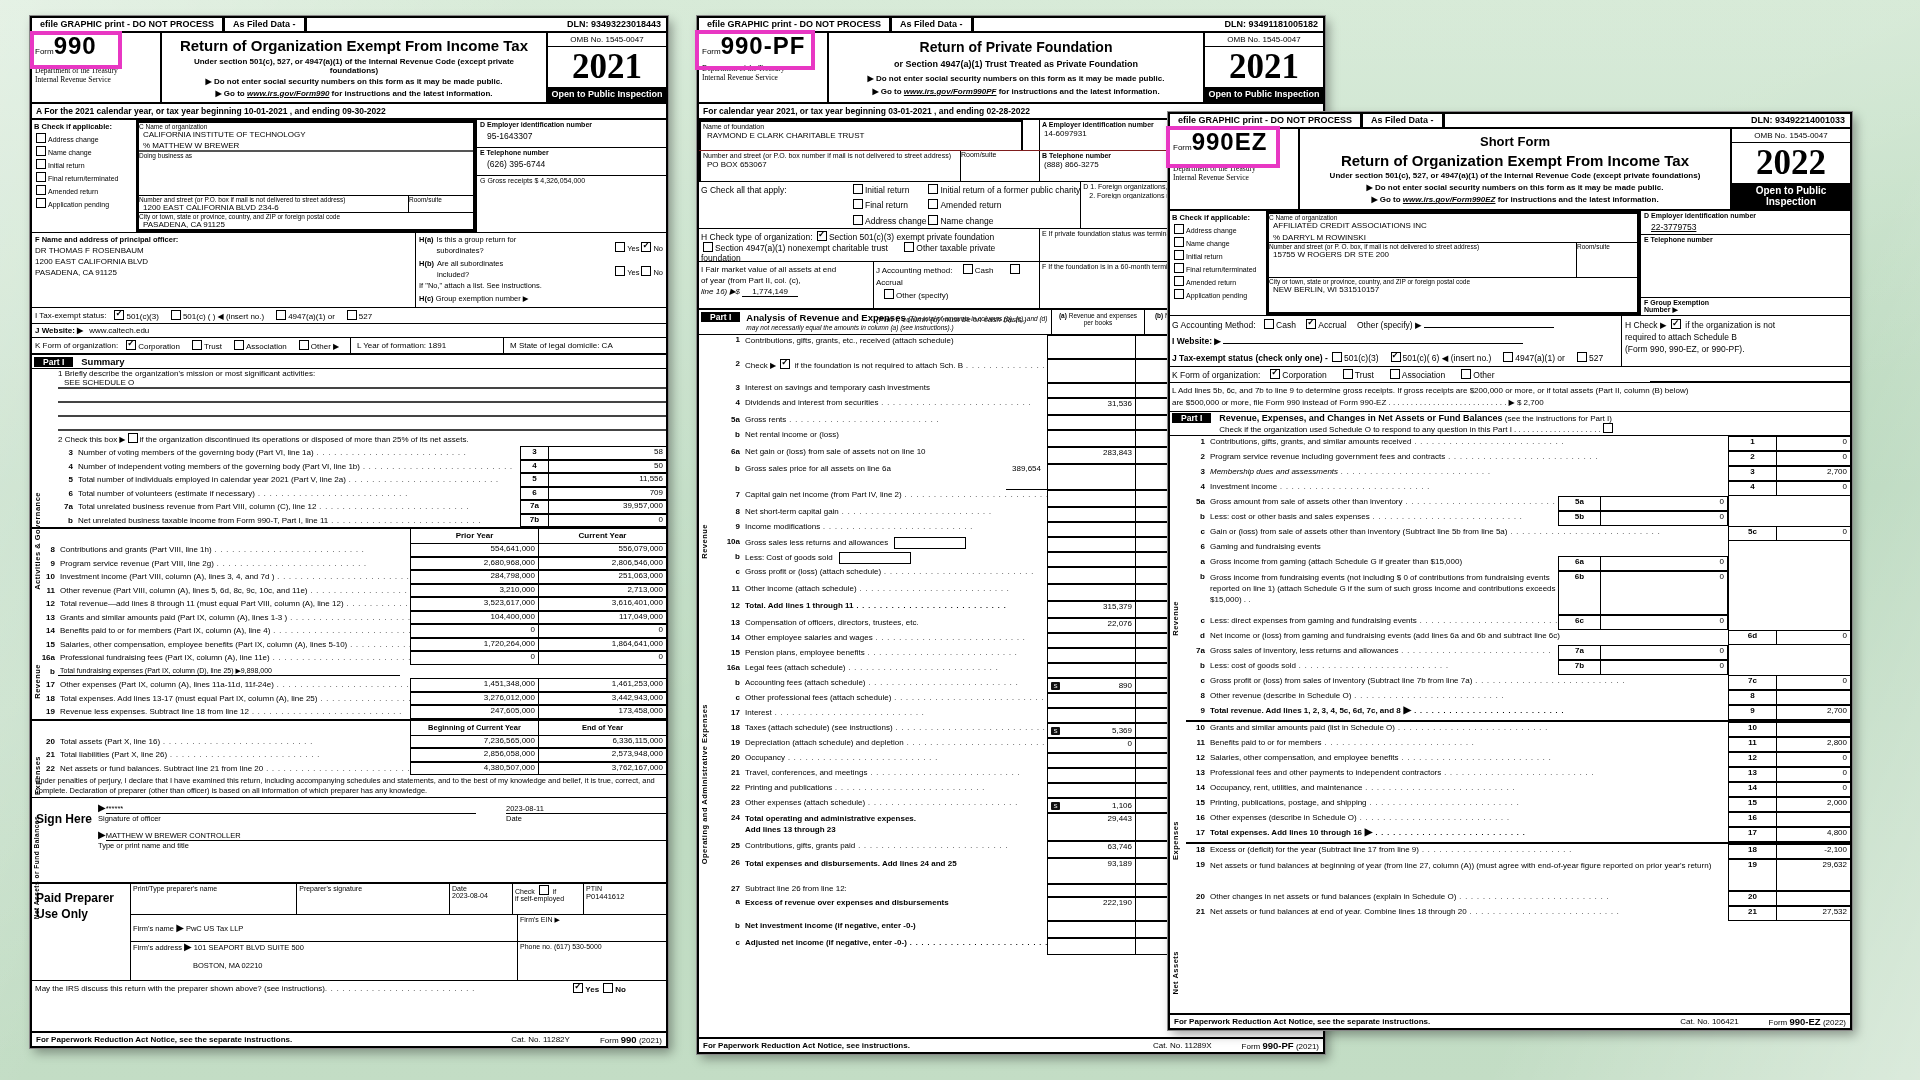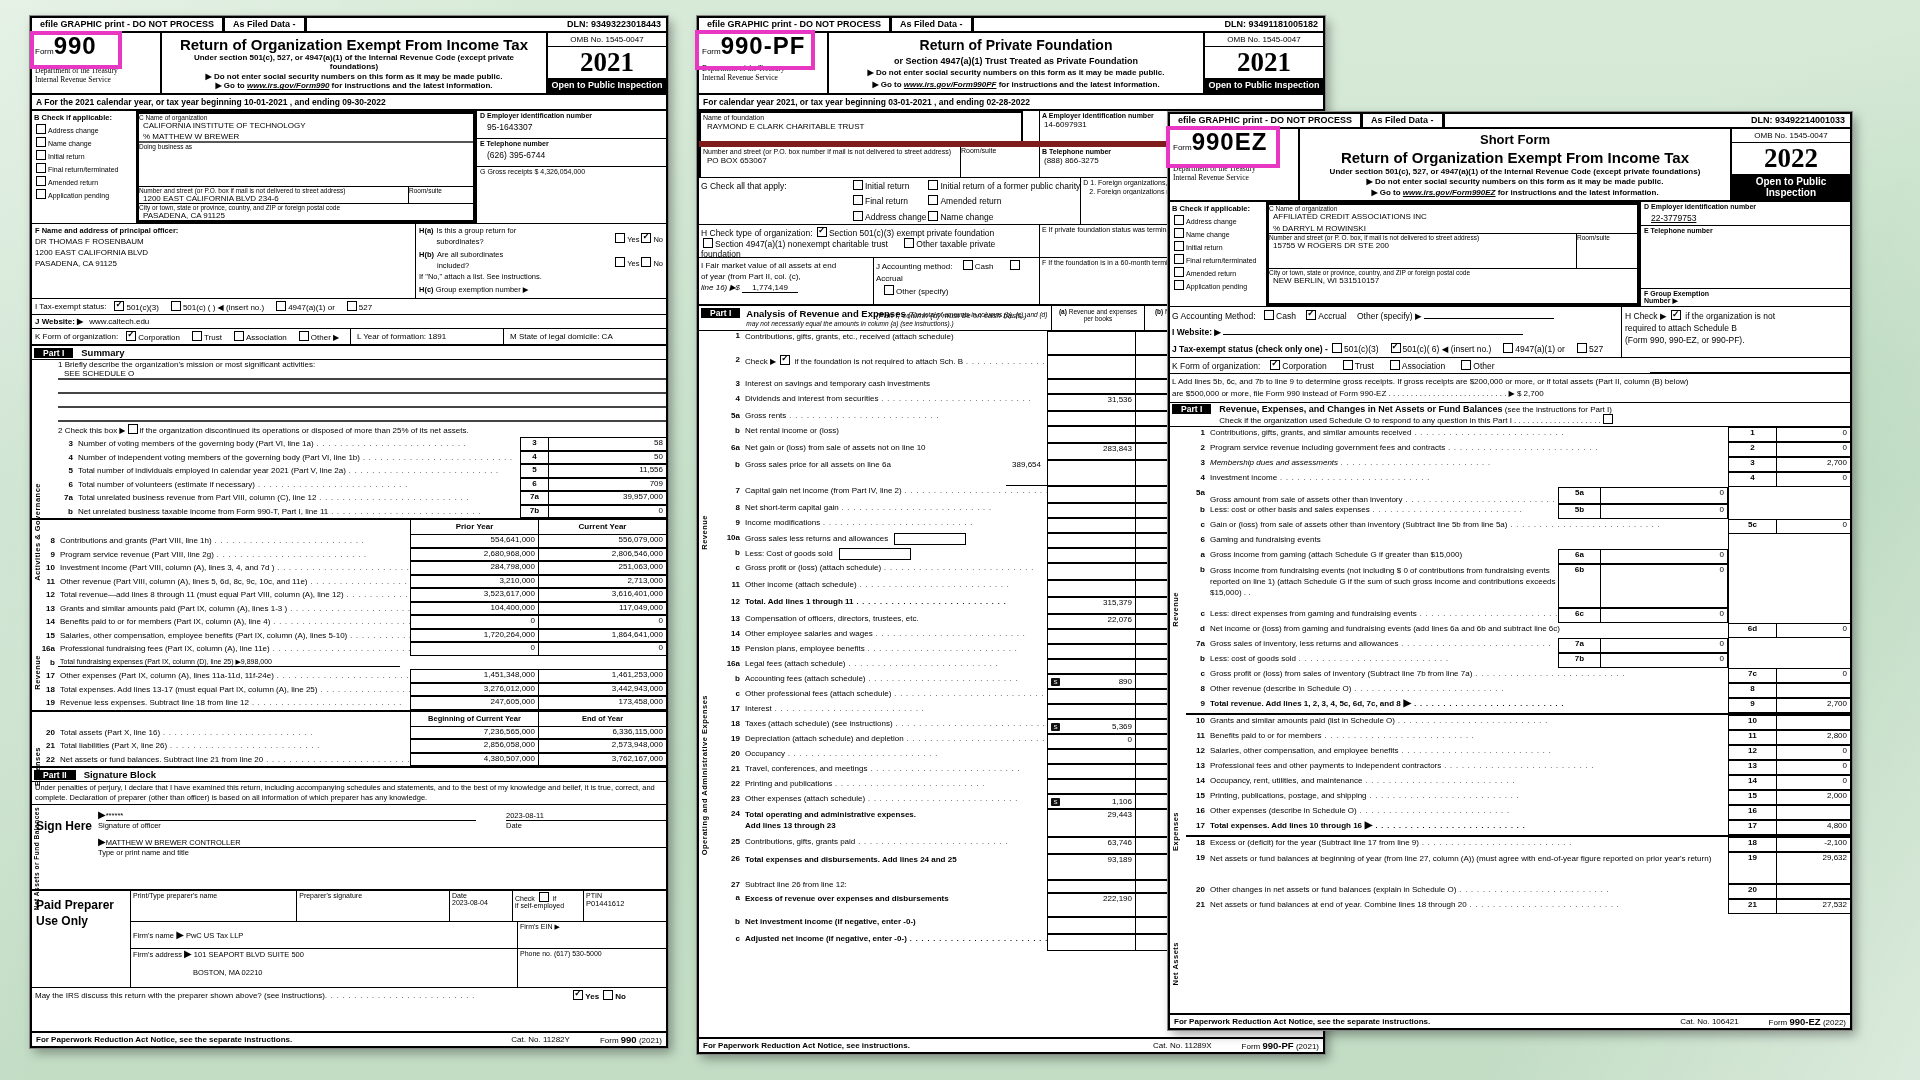--- a/index.html
+++ b/index.html
@@ -27,21 +27,21 @@
   .dept{margin-top:8px;font-size:7.5px;font-family:"Liberation Serif",serif;line-height:9px;}
   .ftitle{flex:1;border-left:2px solid #000;border-right:2px solid #000;text-align:center;
     padding:2px 8px;display:flex;flex-direction:column;justify-content:space-evenly;}
   .t-big{font-weight:700;font-size:15px;}
   .t-short{font-weight:700;font-size:13px;}
   .t-sub{font-weight:700;font-size:8px;}
   .t-b{font-size:8px;font-weight:700;}
   .t-b .lnk{text-decoration:underline;font-style:italic;}
   .fomb{width:118px;display:flex;flex-direction:column;font-size:8px;}
   .fomb .omb{padding:2px;border-bottom:1px solid #000;text-align:center;white-space:nowrap;}
-  .fomb .yr{font-family:"Liberation Serif",serif;font-size:27px;font-weight:700;text-align:center;flex:1;
+  .fomb .yr{font-family:"Liberation Serif",serif;font-size:35px;font-weight:700;text-align:center;flex:1;
     display:flex;align-items:center;justify-content:center;}
   .fomb .open{background:#000;color:#fff;font-weight:700;font-size:9px;text-align:center;padding:2px 1px;line-height:11px;}
   .fbody{border:2px solid #000;border-top:none;flex:1;display:flex;flex-direction:column;position:relative;overflow:hidden;}
   .aline{border-bottom:2px solid #000;font-weight:700;font-size:8.5px;padding:2px 4px;white-space:nowrap;overflow:hidden;}
   
   .cb{display:inline-block;width:8px;height:8px;border:1px solid #000;margin:0 2px -1px 2px;position:relative;background:#fff;flex:none;}
   .cb.checked::after{content:"✓";position:absolute;top:-3px;left:0px;font-size:9px;font-weight:700;}
   
   .bcd{display:grid;border-bottom:1px solid #000;}
   .bcol{font-size:7px;padding:1px 2px;line-height:12px;}
@@ -359,24 +359,20 @@
           <span class="mb" style="align-self: stretch; border-right: none;">2,856,058,000</span>
           <span class="mb" style="align-self: stretch; border-right: none;">2,573,948,000</span>
         </div>
         <div class="lrow" style="grid-template-columns: 26px 1fr 128px 128px; height: 13.5px; align-items: center;">
           <span class="ln">22</span>
           <span class="llab dots">Net assets or fund balances. Subtract line 21 from line 20</span>
           <span class="mb" style="align-self: stretch; border-right: none;">4,380,507,000</span>
           <span class="mb" style="align-self: stretch; border-right: none;">3,762,167,000</span>
         </div>
       </div>
-    <div class="pbar">
-      <span class="ptag">Part II</span>
-      <span class="ptitle">Signature Block</span>
-    </div>
     <div style="font-size:7.5px;line-height:10px;padding:1px 3px;border-bottom:1px solid #000;">Under penalties of perjury, I declare that I have examined this return, including accompanying schedules and statements, and to the best of my knowledge and belief, it is true, correct, and complete. Declaration of preparer (other than officer) is based on all information of which preparer has any knowledge.</div>
     <div class="row" style="height:84px;border-bottom:2px solid #000;">
       <div class="b" style="width:58px;font-size:12px;padding:14px 4px;">Sign Here</div>
       <div style="flex:1;font-size:7.5px;position:relative;">
         <div class="row" style="margin-top:6px;">
           <span class="sigwedge">▶</span>
           <span style="flex:1;border-bottom:1px solid #000;margin-right:30px;">******</span>
           <span style="width:160px;border-bottom:1px solid #000;">2023-08-11</span>
         </div>
         <div class="row">
@@ -447,21 +443,21 @@
       <div class="t-b"><span>▶ Go to </span><span class="lnk">www.irs.gov/Form990PF</span><span> for instructions and the latest information.</span></div>
     </div>
     <div class="fomb">
       <div class="omb">OMB No. 1545-0047</div>
       <div class="yr">2021</div>
       <div class="open">Open to Public Inspection</div>
     </div>
   </div>
   <div class="fbody">
     <div class="aline">For calendar year 2021, or tax year beginning 03-01-2021                    , and ending 02-28-2022</div>
-    <div class="row" style="height:30px;border-bottom:6px solid #7f1d1d;gap:16px;">
+    <div class="row" style="height:30px;border-bottom:1px solid #7f1d1d;gap:16px;">
       <div style="flex:1;border:2px solid #000;border-bottom:none;">
         <div class="small" style="padding:1px 2px;">Name of foundation</div>
         <div style="font-size:8px;padding-left:6px;">RAYMOND E CLARK CHARITABLE TRUST</div>
       </div>
       <div style="width:283px;border-left:1px solid #000;">
         <div class="small b" style="padding:1px 2px;">A Employer identification number</div>
         <div style="font-size:8px;padding-left:4px;">14-6097931</div>
       </div>
     </div>
     <div class="row" style="height:30px;border-bottom:1px solid #000;">
@@ -940,21 +936,21 @@
           <span class="mb" style="border-right: none;">2,700</span>
         </div>
         <div class="lrow" style="grid-template-columns: 22px 1fr 42px 128px 48px 74px; min-height: 15px; align-items: stretch;">
           <span class="ln" style="padding-top: 1px;">4</span>
           <span class="llab dots" style="padding-top: 1px; grid-column: 2 / 5;">Investment income</span>
           <span class="cellno">4</span>
           <span class="mb" style="border-right: none;">0</span>
         </div>
         <div class="lrow" style="grid-template-columns: 22px 1fr 42px 128px 48px 74px; min-height: 15px; align-items: stretch;">
           <span class="ln" style="padding-top: 1px;">5a</span>
-          <span class="llab dots" style="padding-top: 1px; margin-top: 7px;">Gross amount from sale of assets other than inventory</span>
+          <span class="llab dots" style="padding-top: 1px;">Gross amount from sale of assets other than inventory</span>
           <span class="cellno" style="border-top: 1px solid rgb(0, 0, 0); border-right: none; border-bottom: 1px solid rgb(0, 0, 0); border-left: 1px solid rgb(0, 0, 0); border-image: initial;">5a</span>
           <span class="mb">0</span>
           <span style="border-left: 1px solid rgb(0, 0, 0);"></span>
           <span></span>
         </div>
         <div class="lrow" style="grid-template-columns: 22px 1fr 42px 128px 48px 74px; min-height: 15px; align-items: stretch;">
           <span class="ln" style="padding-top: 1px;">b</span>
           <span class="llab dots" style="padding-top: 1px;">Less: cost or other basis and sales expenses</span>
           <span class="cellno" style="border-top: 1px solid rgb(0, 0, 0); border-right: none; border-bottom: 1px solid rgb(0, 0, 0); border-left: 1px solid rgb(0, 0, 0); border-image: initial;">5b</span>
           <span class="mb">0</span>

